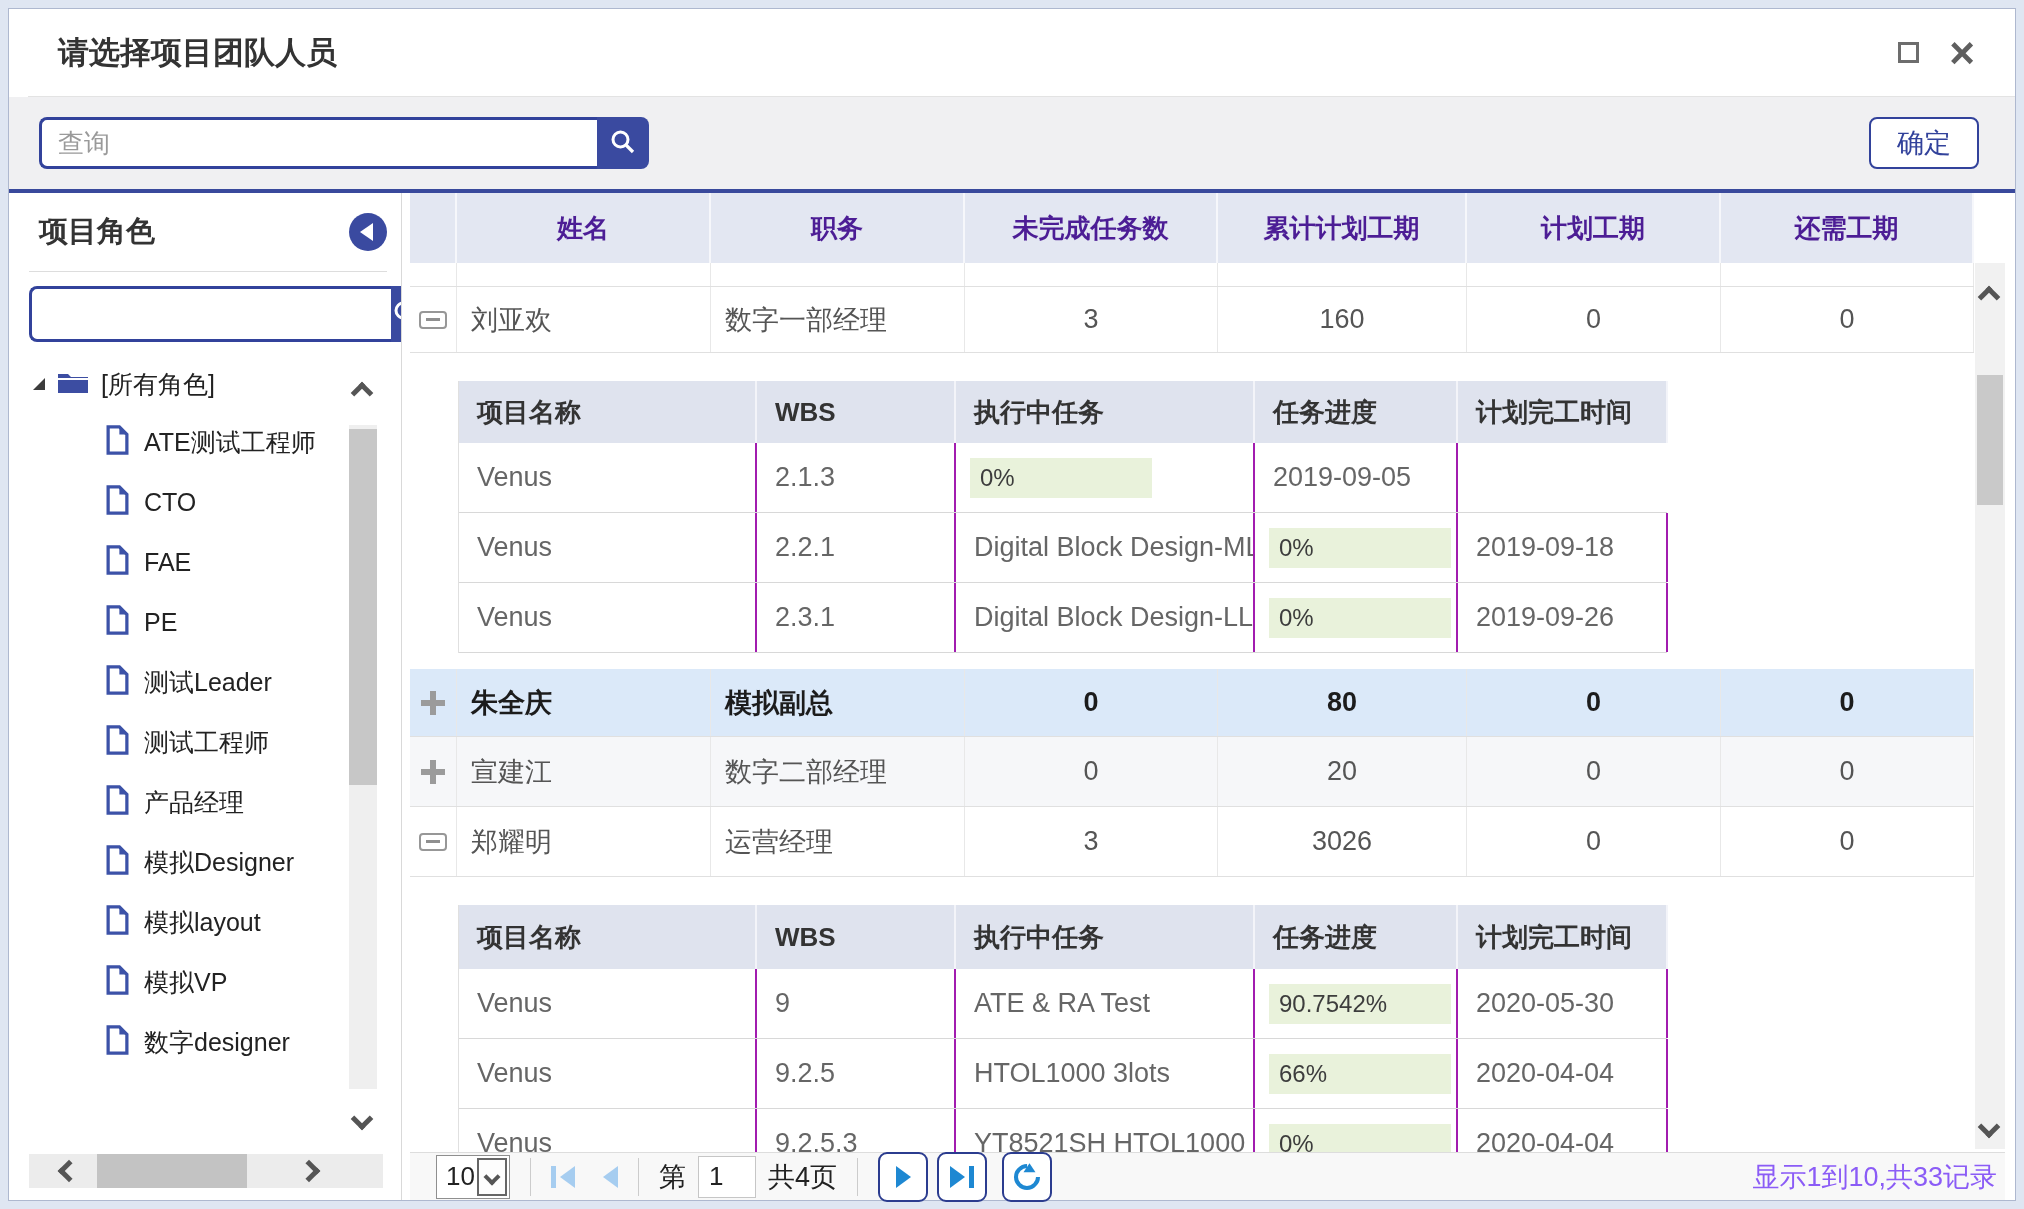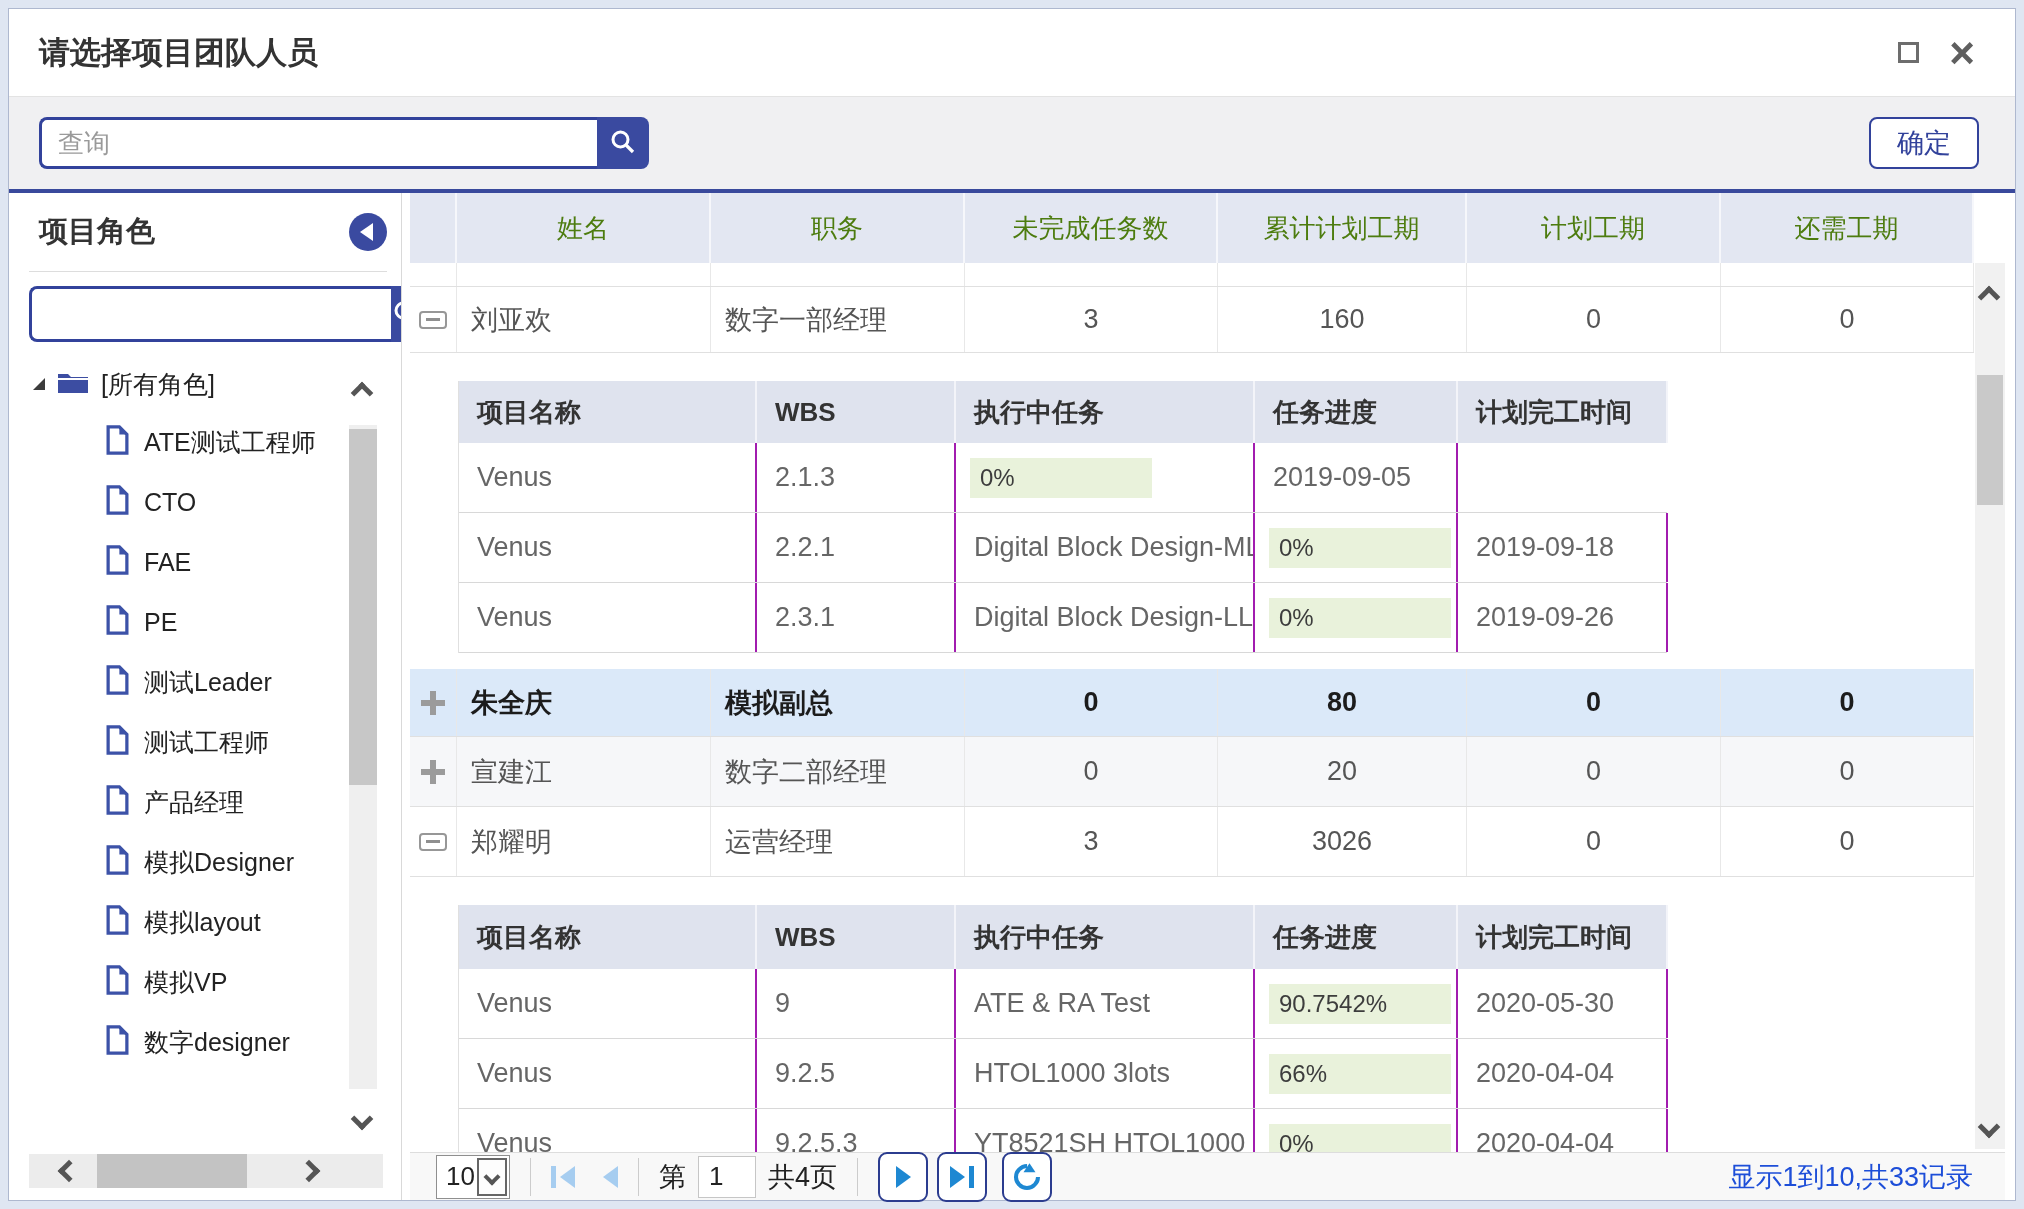--- a/index.html
+++ b/index.html
@@ -5,21 +5,21 @@
   * { margin:0; padding:0; box-sizing:border-box; }
   html,body { width:2024px; height:1209px; overflow:hidden;
     font-family:"Liberation Sans","DejaVu Sans",sans-serif; }
   .frame { width:2024px; height:1209px; background:#dfe6f2; padding:8px; }
   .dialog { width:100%; height:100%; background:#fff; border:1px solid #aeb8cf;
     display:flex; flex-direction:column; }
 
   
   .titlebar { height:88px; flex:0 0 88px; display:flex; align-items:center;
     justify-content:space-between; padding:0 40px 0 30px; background:#fff;
-    border-bottom:1px solid #e3e3e3; }
+    border-bottom:1px solid #e3e3e3;margin-left:19px; }
   .title { font-size:31px; font-weight:bold; color:#333; }
   .win-btns { display:flex; align-items:center; gap:30px; }
   .icon-max { width:21px; height:21px; border:3px solid #6d6d6d; }
   .icon-close { font-size:44px; font-weight:bold; color:#5f5f5f; line-height:21px;
     cursor:default; }
 
   
   .toolbar { height:96px; flex:0 0 96px; background:#f0f0f2;
     border-bottom:4px solid #39499c; display:flex; align-items:center;
     justify-content:space-between; padding:0 36px 0 30px; }
@@ -75,21 +75,21 @@
   .hbar .c-left { position:absolute; left:32px; top:9px; }
   .hbar .c-right { position:absolute; right:66px; top:9px; }
 
   
   .main { flex:1; position:relative; padding-left:8px; min-width:0;
     display:flex; flex-direction:column; }
   .gridwrap { width:1564px; }
   .thead { display:grid; grid-template-columns:47px 254px 254px 253px 249px 254px 253px;
     height:70px; background:#e3e7f2; }
   .thead .hc { display:flex; align-items:center; justify-content:center;
-    font-size:26px; font-weight:normal; color:#4d7c0f; border-right:2px solid #f6f7fb; }
+    font-size:26px; font-weight:bold; color:#4c1d95; border-right:2px solid #f6f7fb; }
   .tbody { height:889px; overflow:hidden; }
   .trow { display:grid; grid-template-columns:47px 254px 254px 253px 249px 254px 253px;
     border-bottom:1px solid #e0e0e0; background:#fff; }
   .trow .c { display:flex; align-items:center; font-size:27px; color:#555;
     border-right:1px solid #e8e8e8; padding:0 14px; overflow:hidden; white-space:nowrap; }
   .c.center { justify-content:center; }
   .c.expander { justify-content:center; padding:0; }
   .row-sliver { height:24px; }
   .row-main { height:66px; }
   .trow.alt { background:#f6f7f9; }
@@ -151,21 +151,21 @@
   .plabel-txt { font-size:27px; color:#222; }
   .pinput { width:58px; height:42px; border:1px solid #c6c6c6; font-size:26px;
     padding-left:10px; margin:0 12px; color:#222; background:#fff; outline:none; }
   .pbtn { width:50px; height:50px; border:2px solid #2b3c8f; border-radius:9px;
     background:#fff; display:flex; align-items:center; justify-content:center;
     margin-right:9px; }
   .icon-refresh { width:26px; height:26px; border:4px solid #1e88d2; border-radius:50%;
     border-top-color:transparent; transform:rotate(45deg); position:relative; }
   .icon-refresh::after { content:""; position:absolute; top:-9px; left:-4px;
     border:6px solid transparent; border-bottom:9px solid #1e88d2; transform:rotate(-45deg); }
-  .pstatus { position:absolute; right:32px; font-size:27px; color:#1d4ed8; }
+  .pstatus { position:absolute; right:8px; font-size:27px; color:#8b5cf6; }
   .gap6 { width:6px; } .gap14 { width:14px; }
 </style>
 </head>
 <body>
 
 <div class="frame">
 <div class="dialog">
 
   <div class="titlebar">
     <div class="title">请选择项目团队人员</div>

